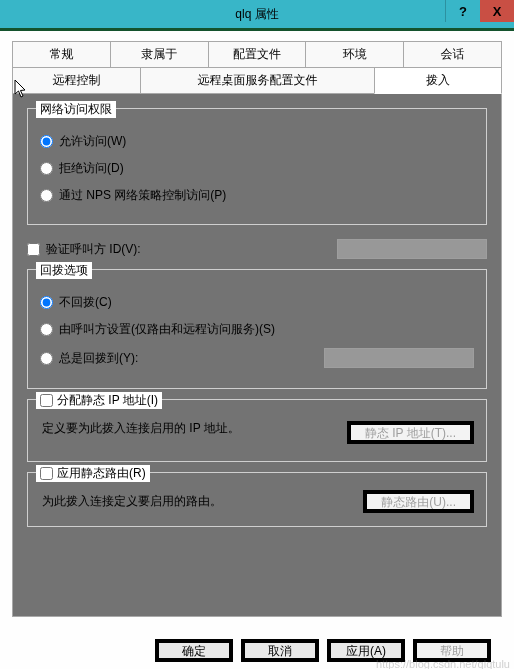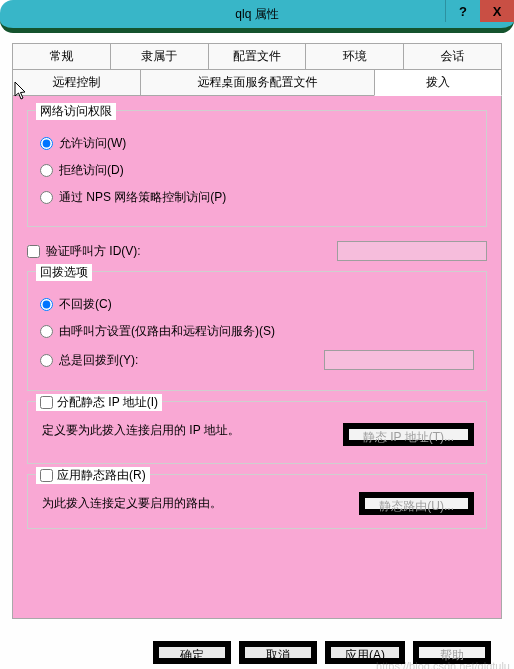--- a/index.html
+++ b/index.html
@@ -10,22 +10,21 @@
     background: #ffffff;
     color: #000;
     overflow: hidden;
   }
   .titlebar {
     position: relative;
     height: 28px;
     background: #38b6c8;
     display: flex;
     align-items: center;
-    border-bottom: 5px solid #14532d;
-    border-radius: 13px;
+    border-bottom: 3px solid #14532d;
   }
   .titlebar-title {
     position: absolute;
     left: 0; right: 0;
     text-align: center;
     color: #000;
     font-size: 12px;
   }
   .titlebar-buttons {
     position: absolute;
@@ -90,21 +89,21 @@
     background: #ffffff;
     border-bottom: 1px solid #ffffff;
     position: relative;
     z-index: 3;
   }
   .tab-panel {
     border: 1px solid #a9a9a9;
     border-top: 1px solid #a9a9a9;
     margin-top: -1px;
     padding: 10px 14px 14px 14px;
-    background: #f9a8d4;
+    background: #737373;
     height: 524px;
     box-sizing: border-box;
     position: relative;
     z-index: 1;
   }
   
   .groupbox {
     border: 1px solid #cfcfcf;
     position: relative;
     margin-top: 10px;
@@ -142,21 +141,21 @@
   .verify-row {
     display: flex;
     align-items: center;
     margin-top: 14px;
     gap: 6px;
   }
   .verify-row .spacer { flex: 1 1 auto; }
   .verify-row input[type=text] { width: 150px; }
   .desc-text { margin: 8px 0 12px 18px; }
   .btn {
-    border: 6px solid #000000;
+    border: 4px solid #000000;
     background: #e9e9e9;
     height: 23px;
     min-width: 86px;
     padding: 0 14px;
     font-family: inherit;
     font-size: 12px;
     cursor: default;
     box-sizing: border-box;
   }
   .btn[disabled] {

